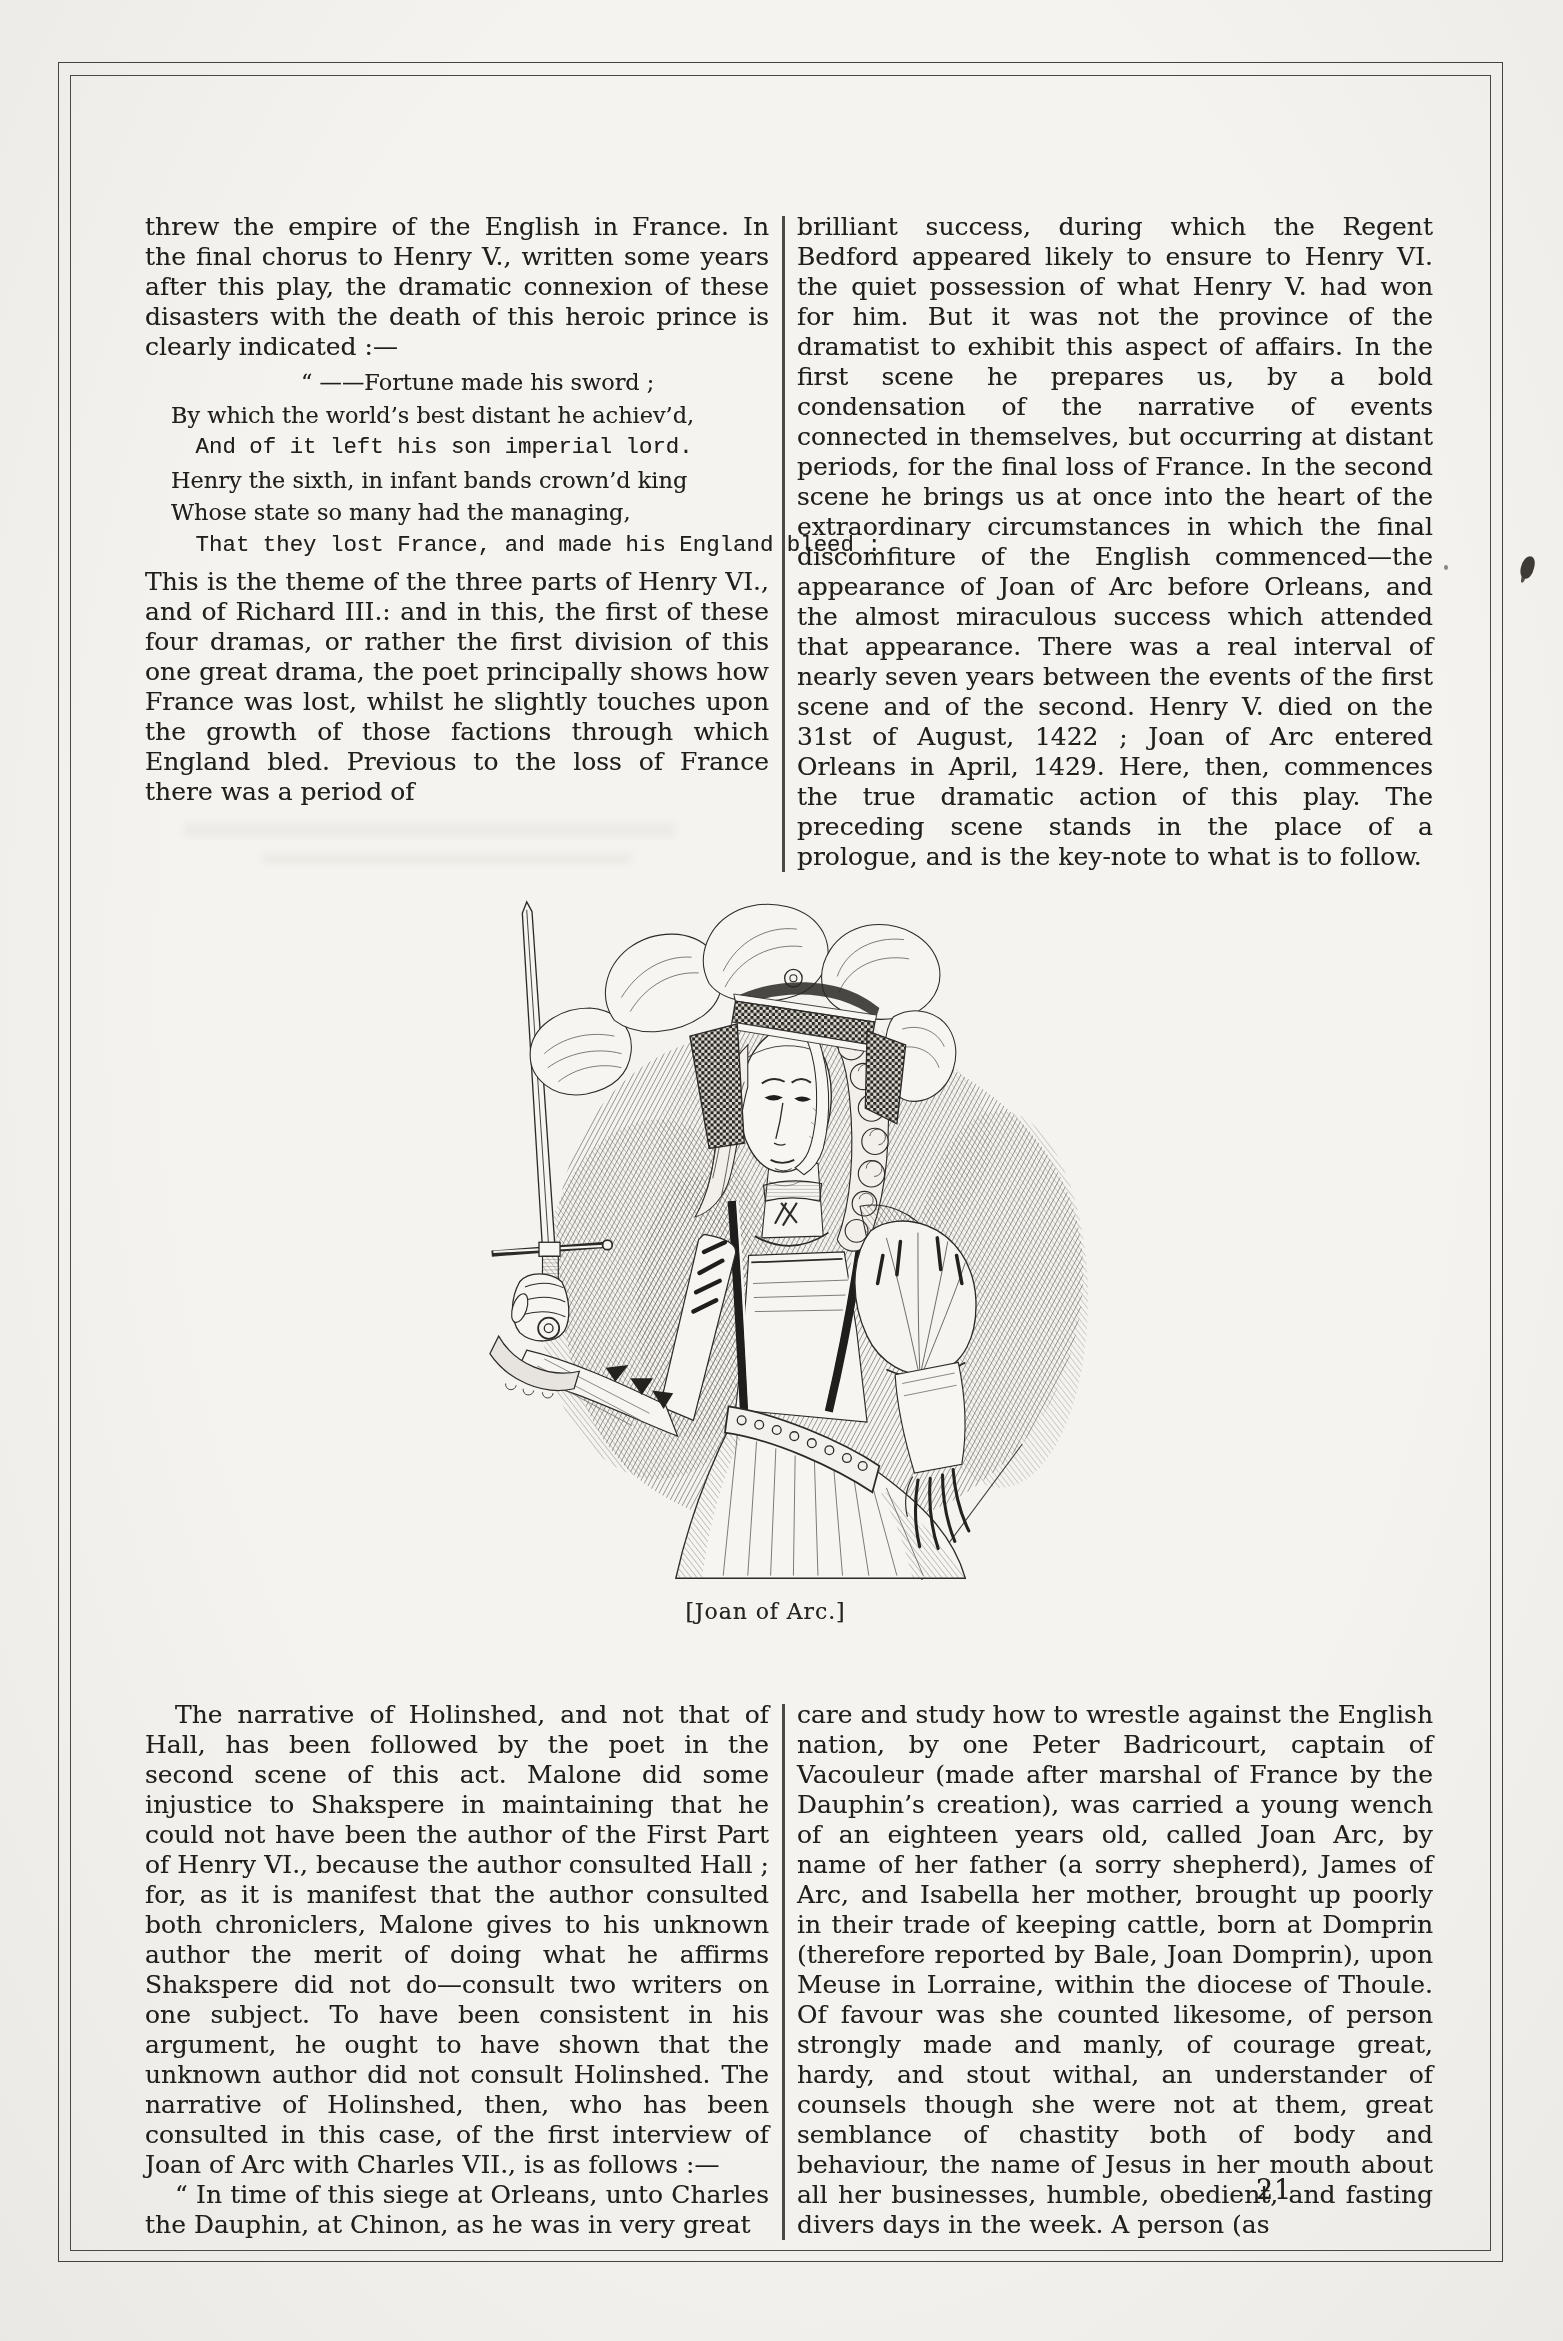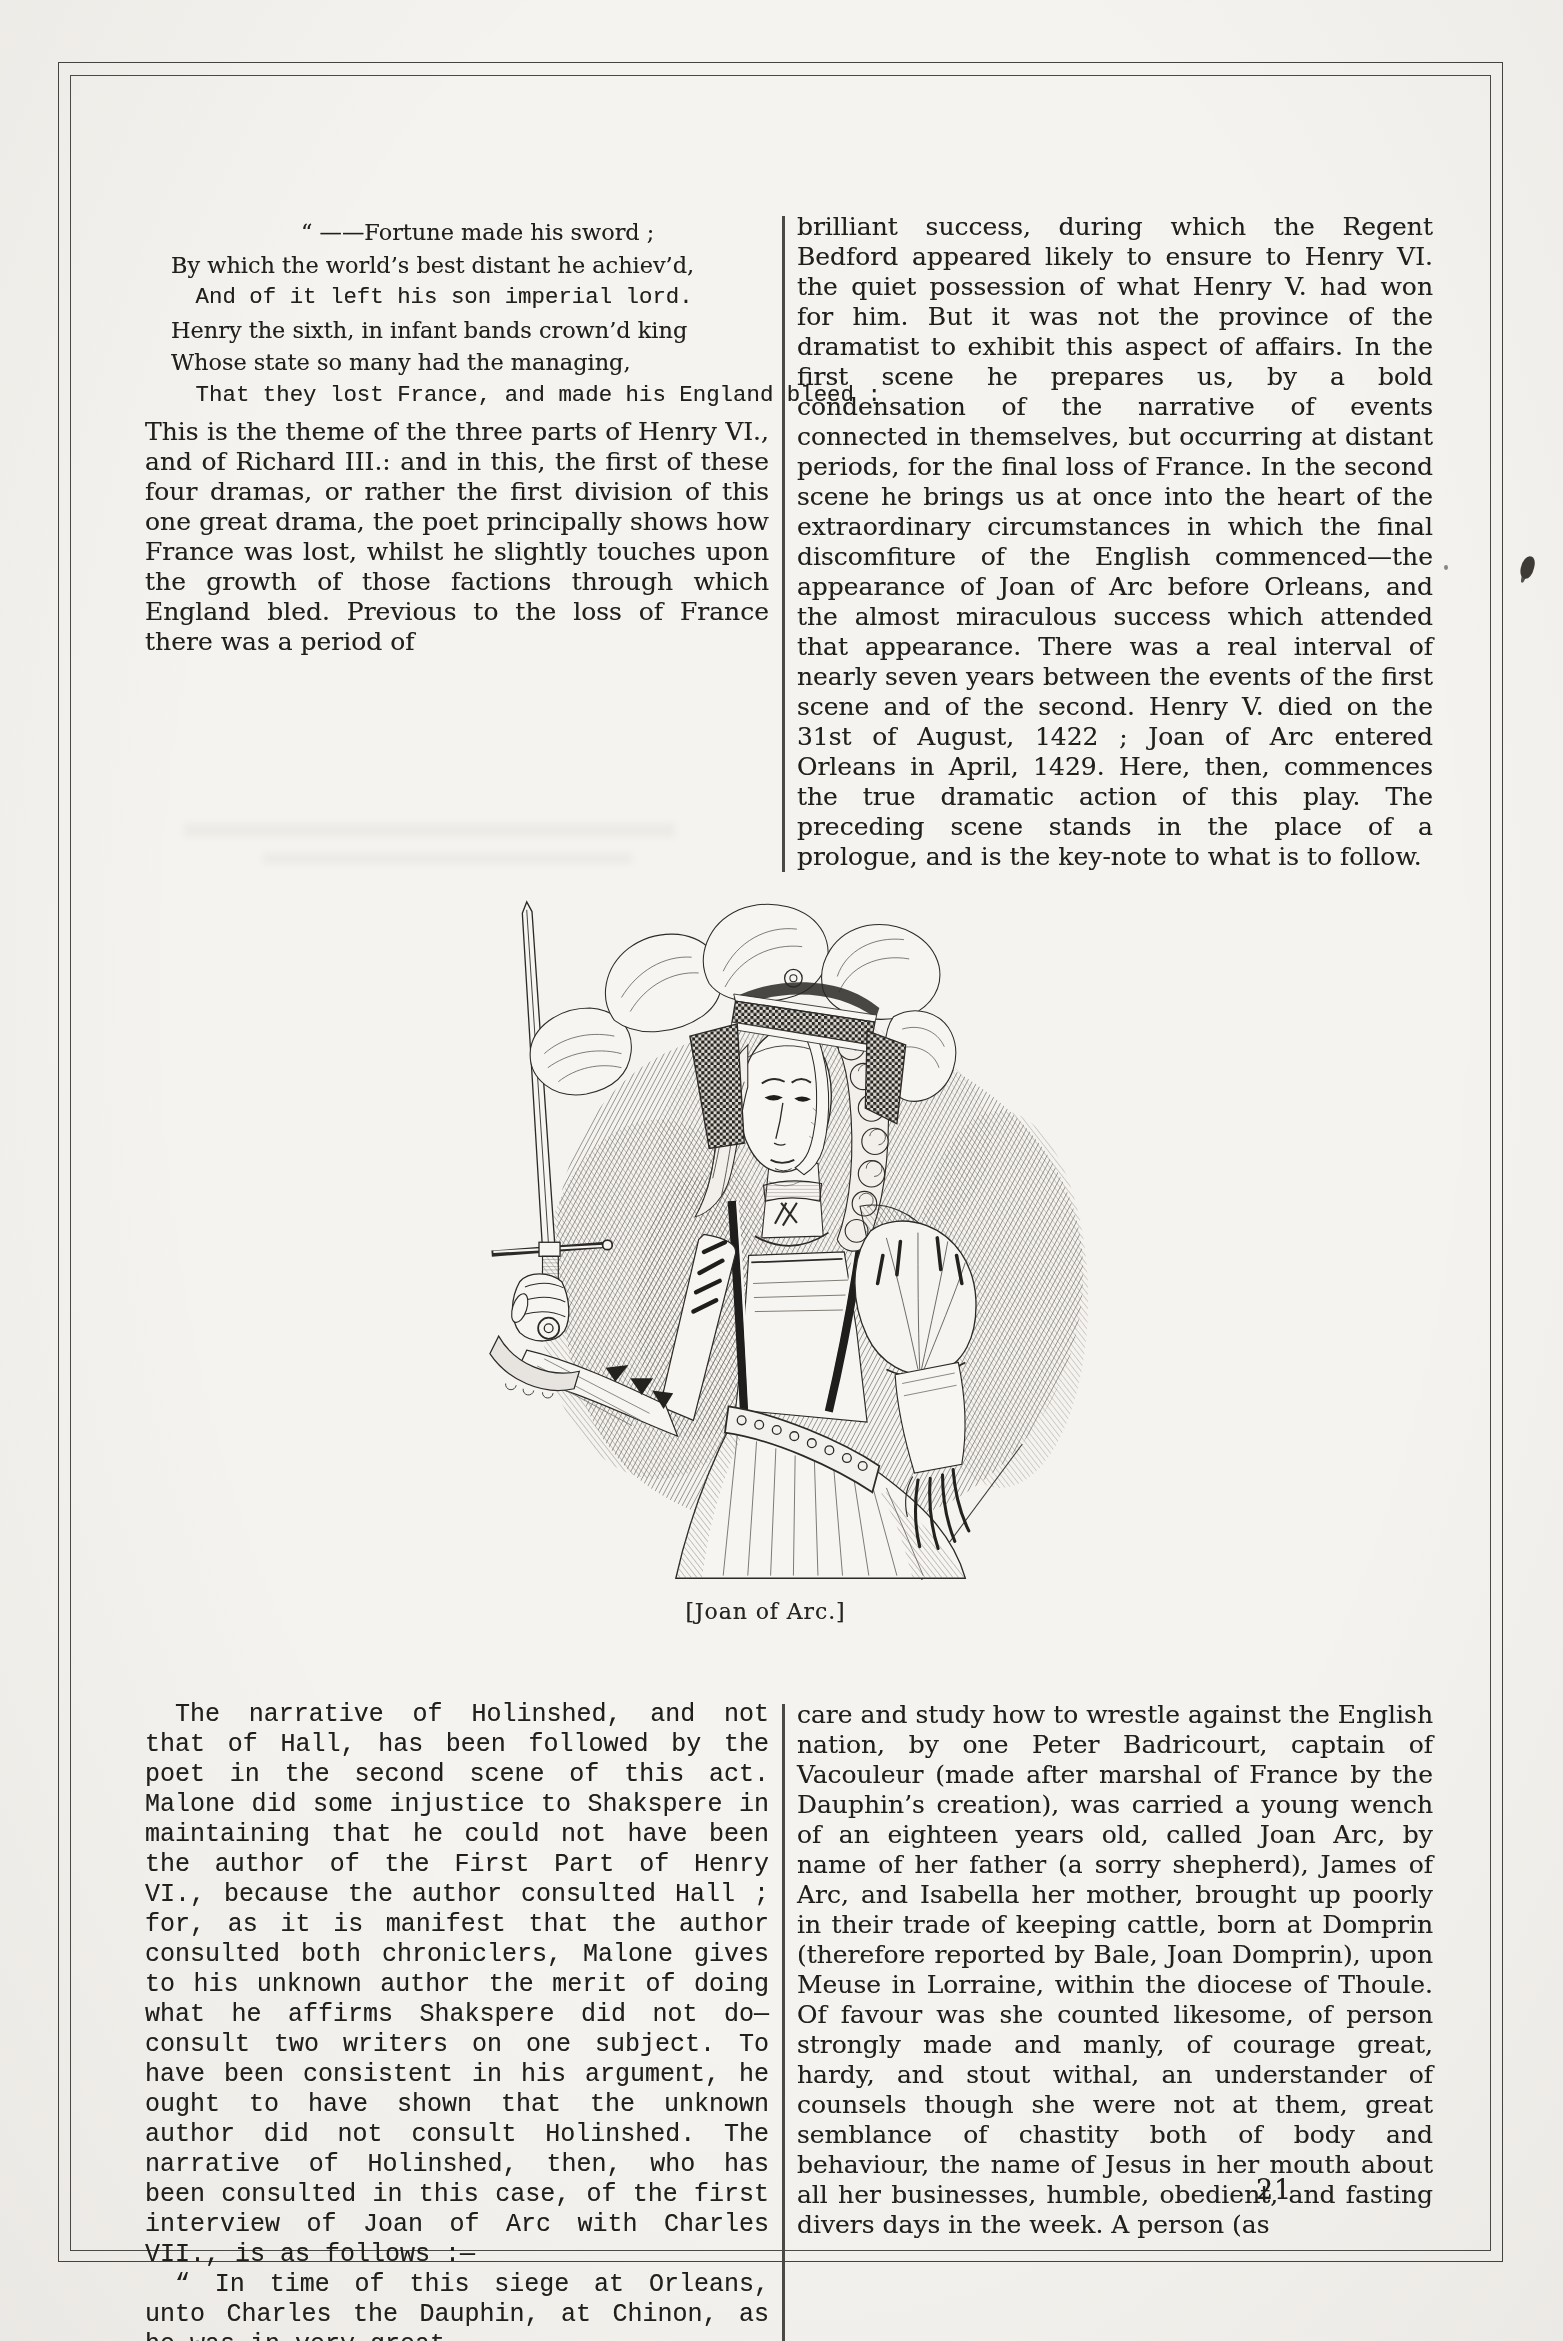--- a/index.html
+++ b/index.html
@@ -21,21 +21,21 @@
     text-shadow:0 0 0.6px rgba(32,30,26,.55);}
   .section{position:absolute;left:75px;width:1288px;display:flex;align-items:stretch;}
   .top-section{top:137px;}
   .bottom-section{top:1625px;}
   .col{font-size:25px;line-height:30px;text-align:justify;
     text-shadow:0 0 0.5px rgba(32,30,26,.45);}
   .col-left{width:624px;}
   .col-right{flex:1;}
   .divider{width:2.6px;background:#4b4946;margin:3.5px 12.3px 0 13px;}
   .col p{margin:0;}
-  .ind{text-indent:30px;font-family:Liberation Mono, monospace;}
+  .ind{text-indent:30px;}
   .poem{font-size:22.4px;line-height:24.6px;margin:8px 0 9.7px 26px;text-align:left;}
   .poem-line{white-space:nowrap;margin-top:8px;}
   .pi-big{padding-left:130px;}
   .pi-sm{padding-left:24.6px;font-family:Liberation Mono, monospace;}
   .engraving{position:absolute;left:404px;top:812px;width:623px;height:693px;}
   .fig-caption{position:absolute;left:404px;top:1524px;width:583px;text-align:center;
     font-size:22px;letter-spacing:0.9px;color:#26241f;
     text-shadow:0 0 0.5px rgba(32,30,26,.5);}
   .page-number{position:absolute;left:1186px;top:2099px;font-size:27px;
     letter-spacing:0.9px;text-shadow:0 0 0.6px rgba(32,30,26,.55);}
@@ -57,20 +57,21 @@
 <div class="ghost ghost1"></div>
 <div class="ghost ghost2"></div>
 <div class="ink-speck"></div>
 <div class="ink-dot"></div>
 
 <div class="content">
 
 
   <div class="section top-section">
     <div class="col col-left">
+      <p>threw the empire of the English in France.  In the final chorus to Henry V., written some years after this play, the dramatic connexion of these disasters with the death of this heroic prince is clearly indicated :—</p>
       <div class="poem">
         <div class="poem-line pi-big">“ ——Fortune made his sword ;</div>
         <div class="poem-line">By which the world’s best distant he achiev’d,</div>
         <div class="poem-line pi-sm">And of it left his son imperial lord.</div>
         <div class="poem-line">Henry the sixth, in infant bands crown’d king</div>
         <div class="poem-line">Whose state so many had the managing,</div>
         <div class="poem-line pi-sm">That they lost France, and made his England bleed :</div>
       </div>
       <p>This is the theme of the three parts of Henry VI., and of Richard III.: and in this, the first of these four dramas, or rather the first division of this one great drama, the poet principally shows how France was lost, whilst he slightly touches upon the growth of those factions through which England bled.  Previous to the loss of France there was a period of</p>
     </div>

